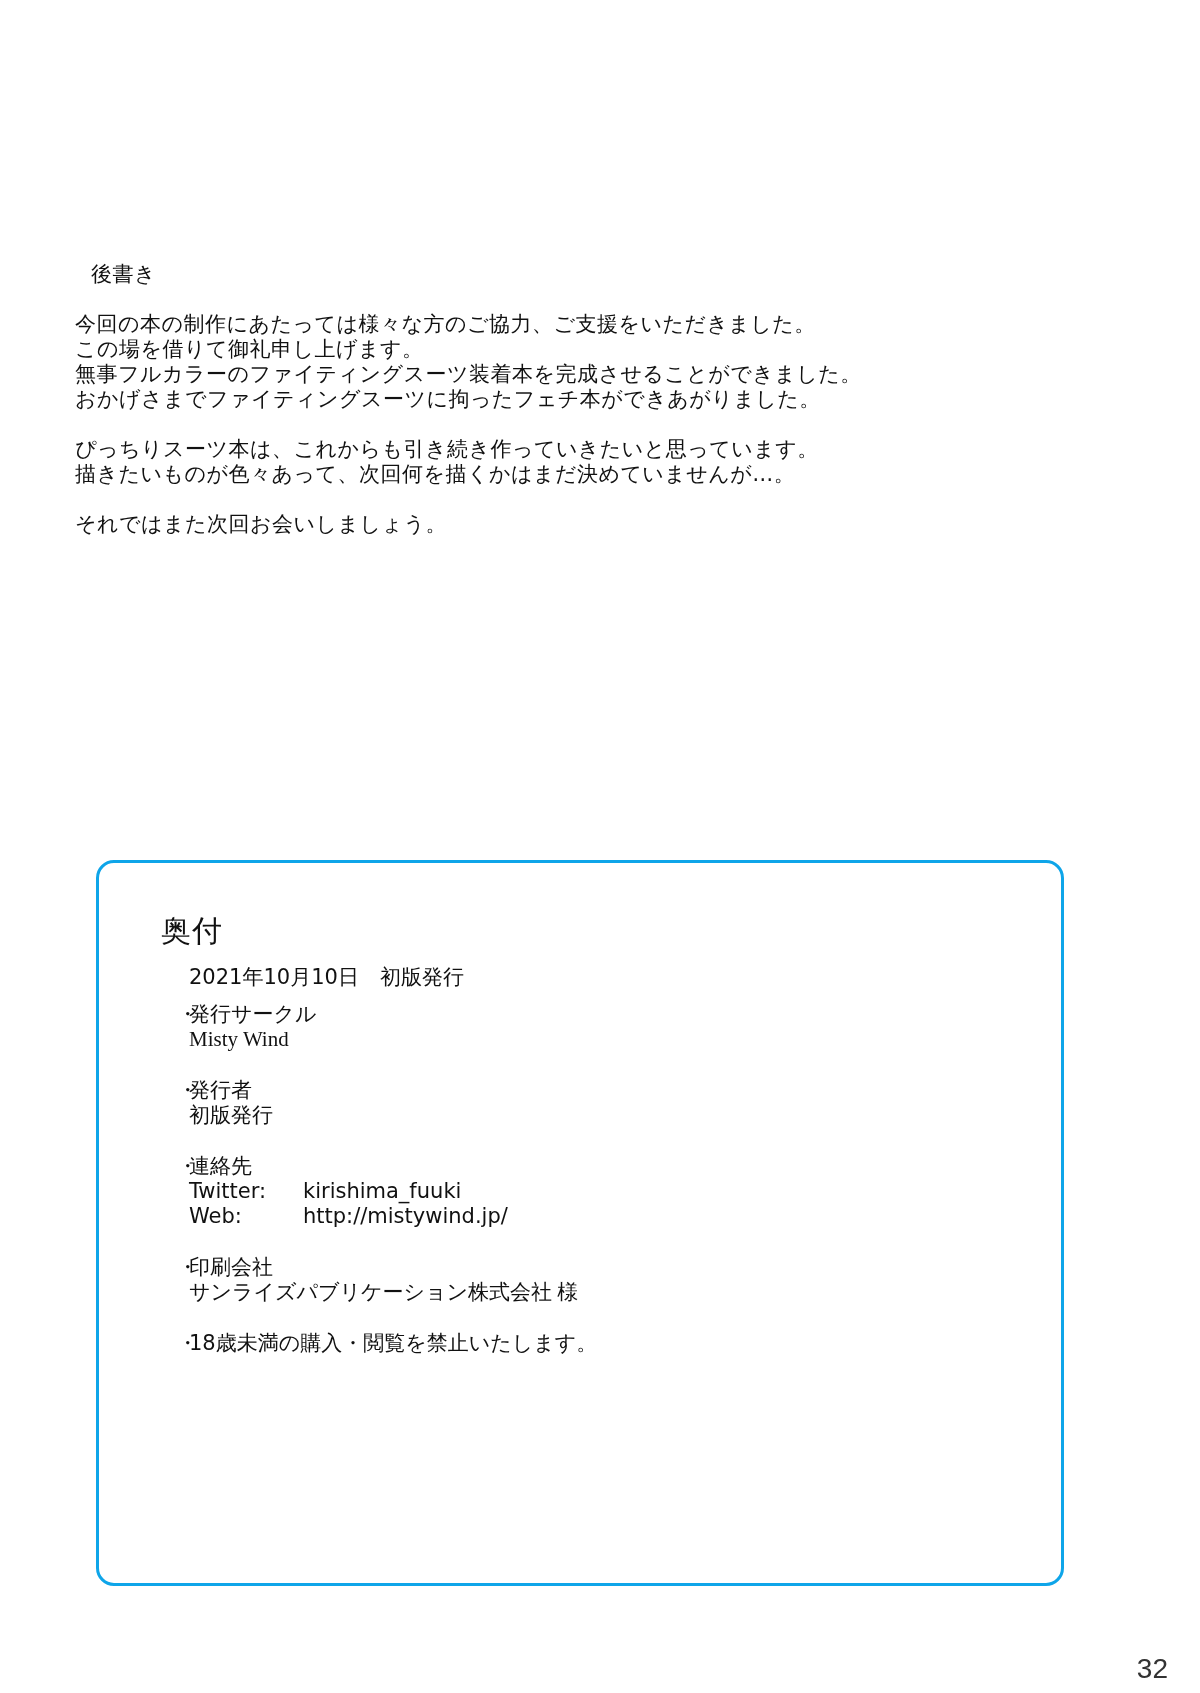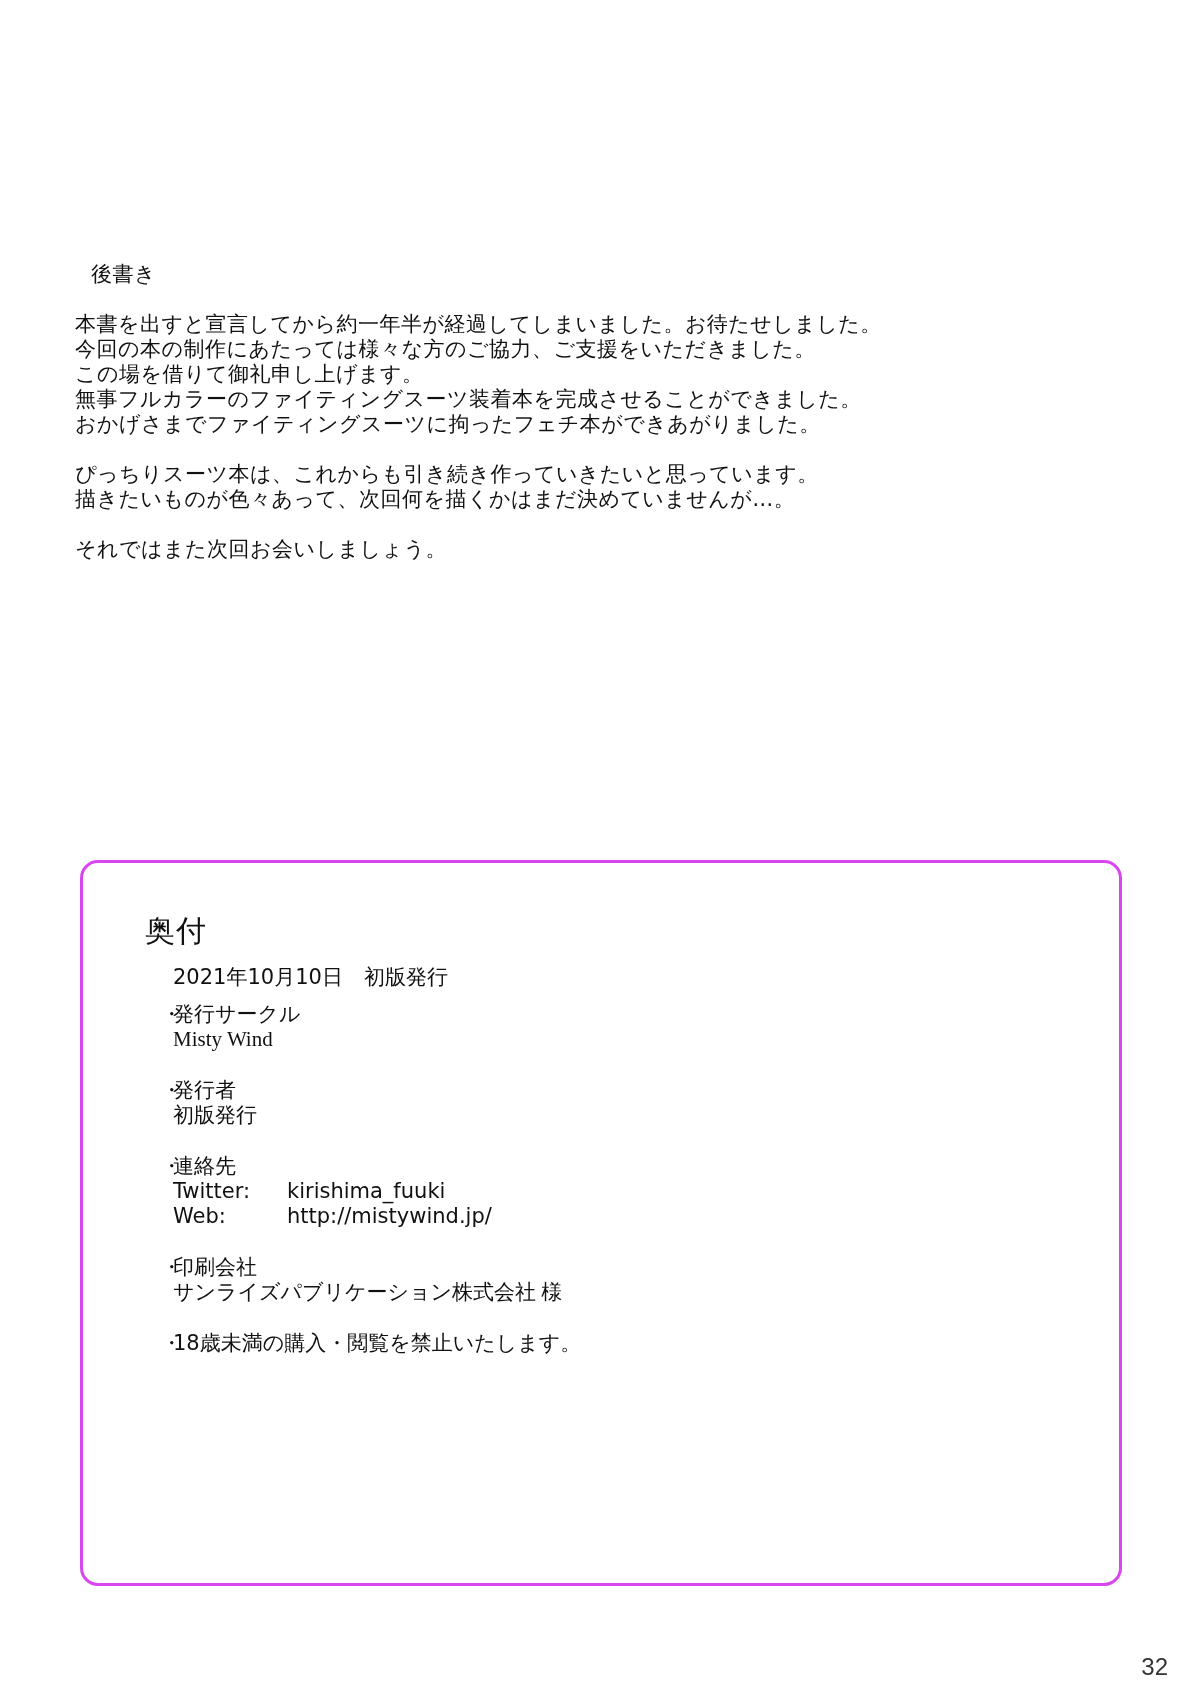--- a/index.html
+++ b/index.html
@@ -29,25 +29,25 @@
     }
     .afterword .para {
       margin: 0 0 25px 0;
     }
     .afterword .line {
       display: block;
       white-space: nowrap;
     }
     .colophon {
       position: absolute;
-      left: 80px;
+      left: 96px;
       top: 860px;
-      width: 1042px;
+      width: 968px;
       height: 726px;
-      border: 3px solid #d946ef;
+      border: 3px solid #0ea5e9;
       border-radius: 18px;
       box-sizing: border-box;
     }
     .colophon .heading {
       position: absolute;
       left: 62px;
       top: 48px;
       font-size: 30px;
       letter-spacing: 1px;
     }
@@ -95,33 +95,32 @@
       display: inline-block;
     }
     .notice {
       display: block;
       white-space: nowrap;
     }
     .page-number {
       position: absolute;
       right: 32px;
       top: 1653px;
-      font-size: 24px;
+      font-size: 28px;
       color: #333333;
       font-family: "Liberation Sans", sans-serif;
     }
   </style>
 </head>
 <body>
 
 <div class="afterword">
   <div class="title">後書き</div>
 
   <div class="para">
-    <span class="line">本書を出すと宣言してから約一年半が経過してしまいました。お待たせしました。</span>
     <span class="line">今回の本の制作にあたっては様々な方のご協力、ご支援をいただきました。</span>
     <span class="line">この場を借りて御礼申し上げます。</span>
     <span class="line">無事フルカラーのファイティングスーツ装着本を完成させることができました。</span>
     <span class="line">おかげさまでファイティングスーツに拘ったフェチ本ができあがりました。</span>
   </div>
 
   <div class="para">
     <span class="line">ぴっちりスーツ本は、これからも引き続き作っていきたいと思っています。</span>
     <span class="line">描きたいものが色々あって、次回何を描くかはまだ決めていませんが…。</span>
   </div>

